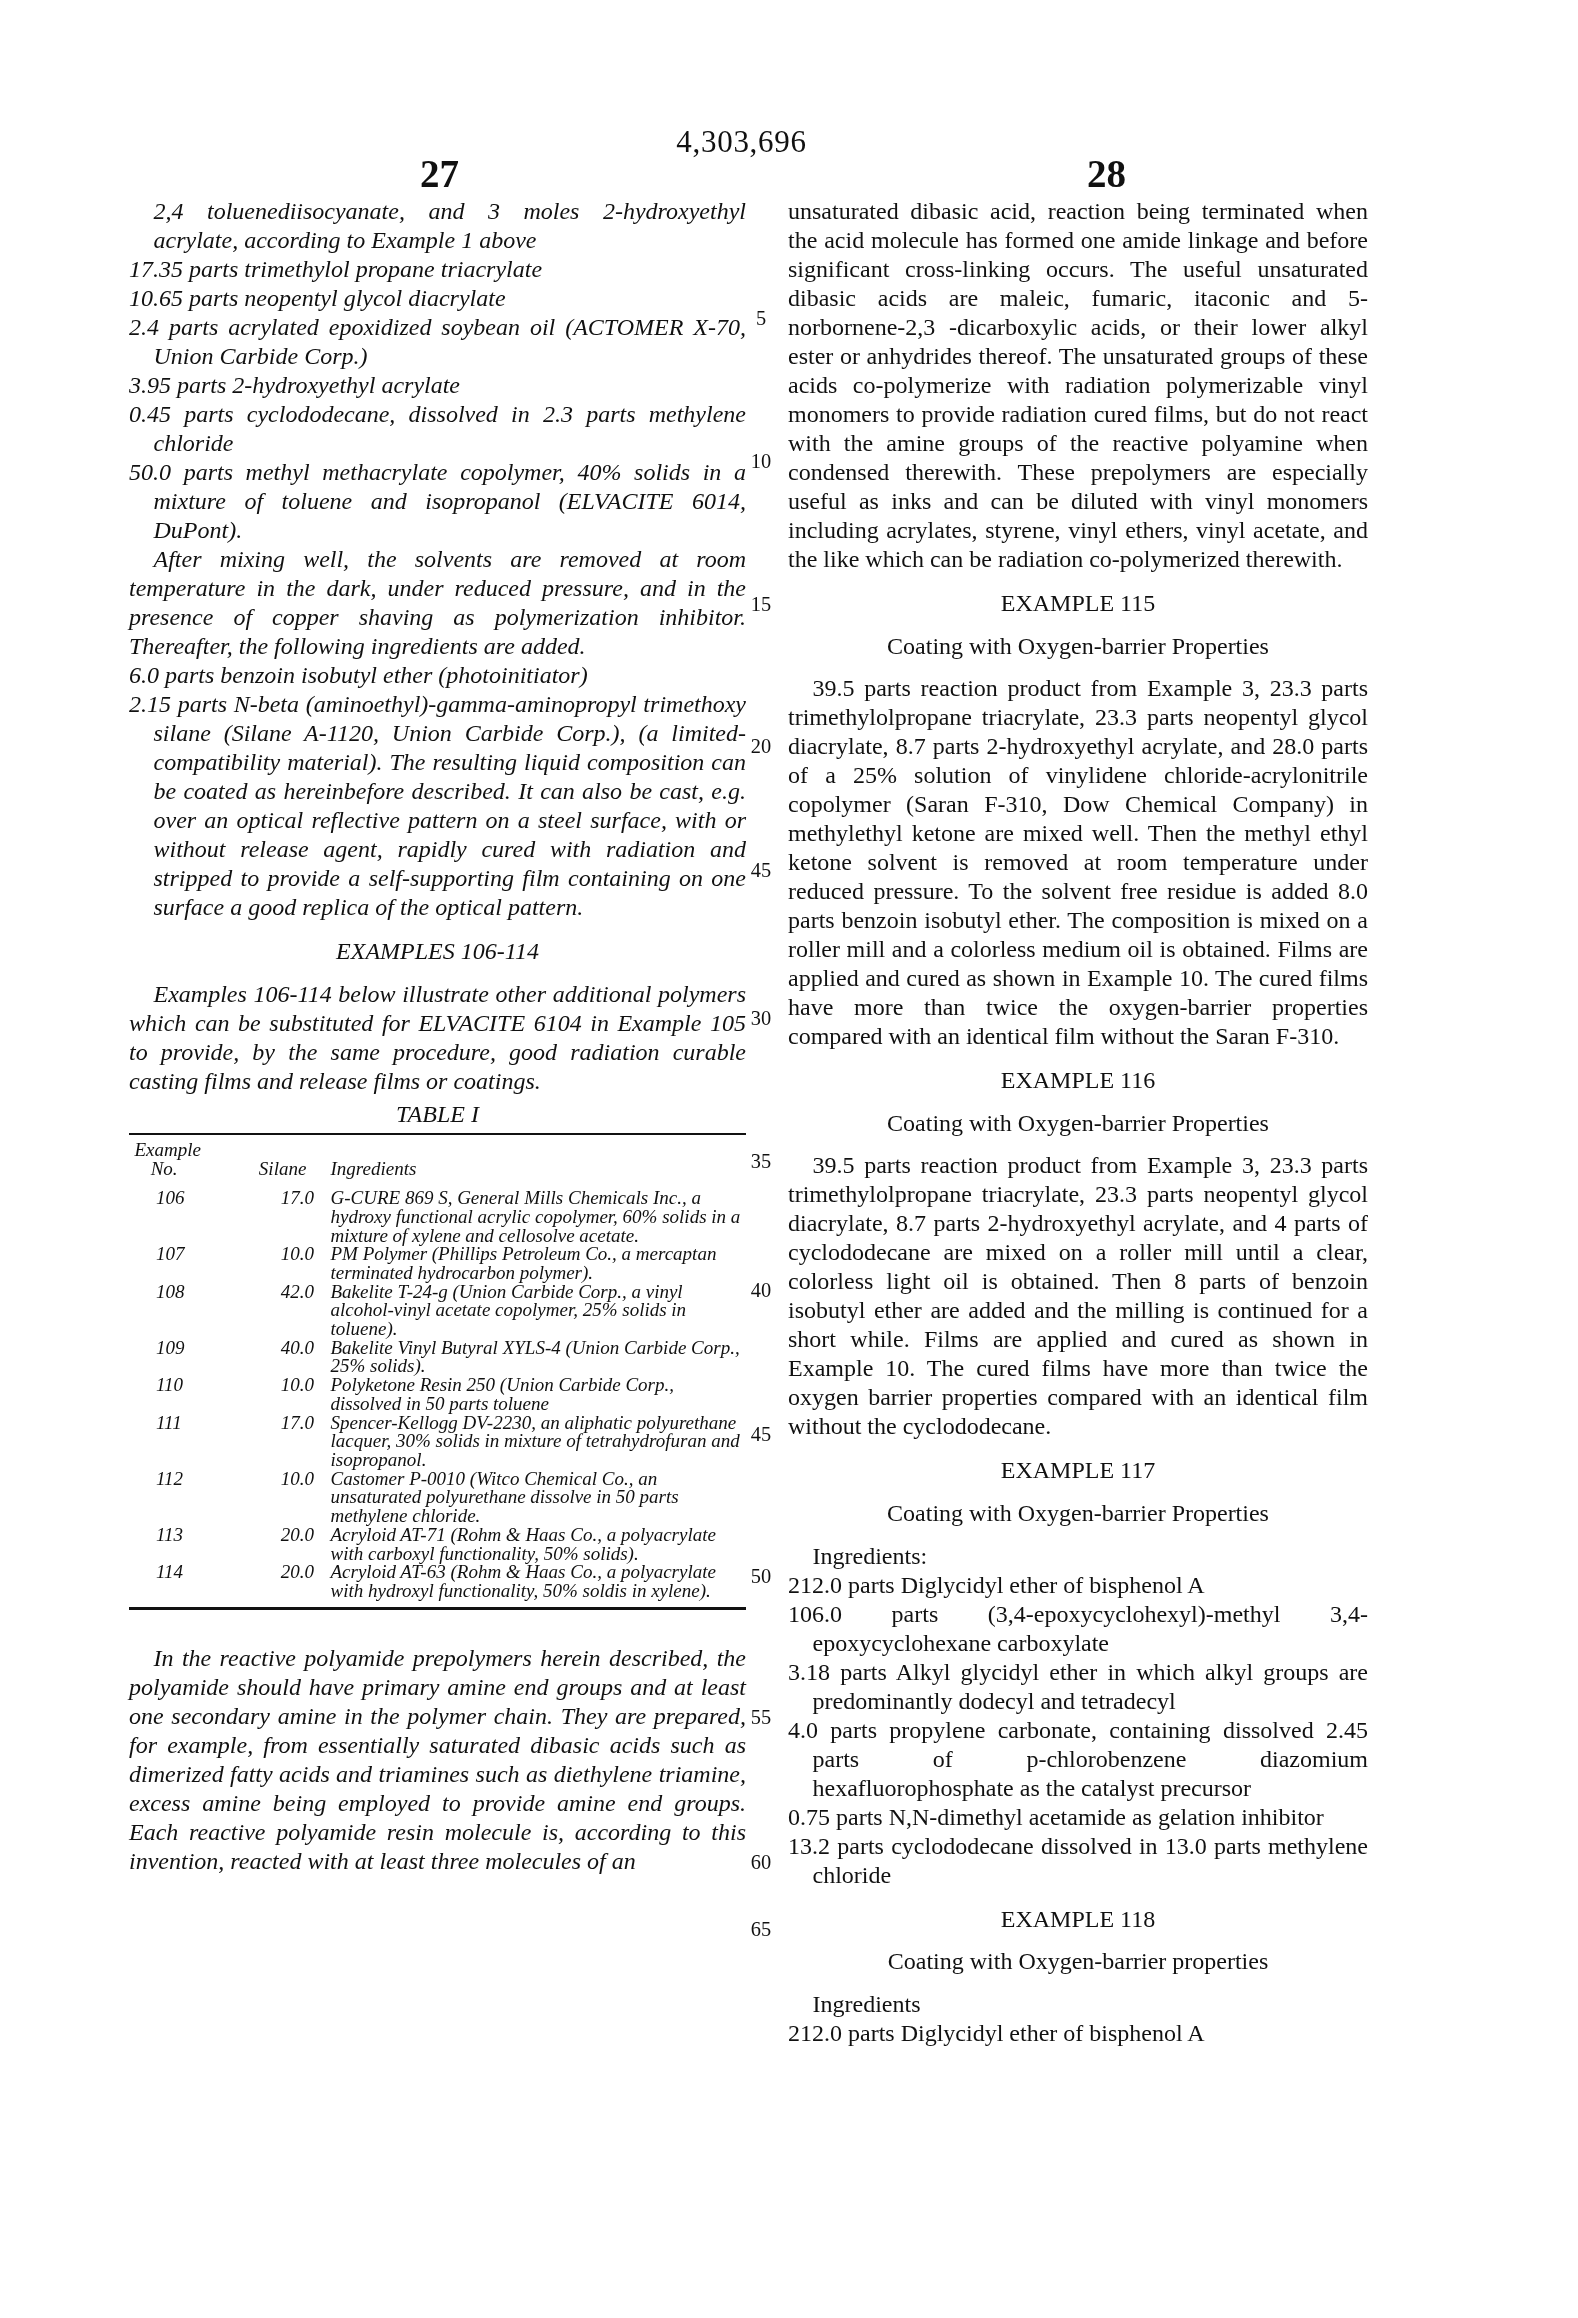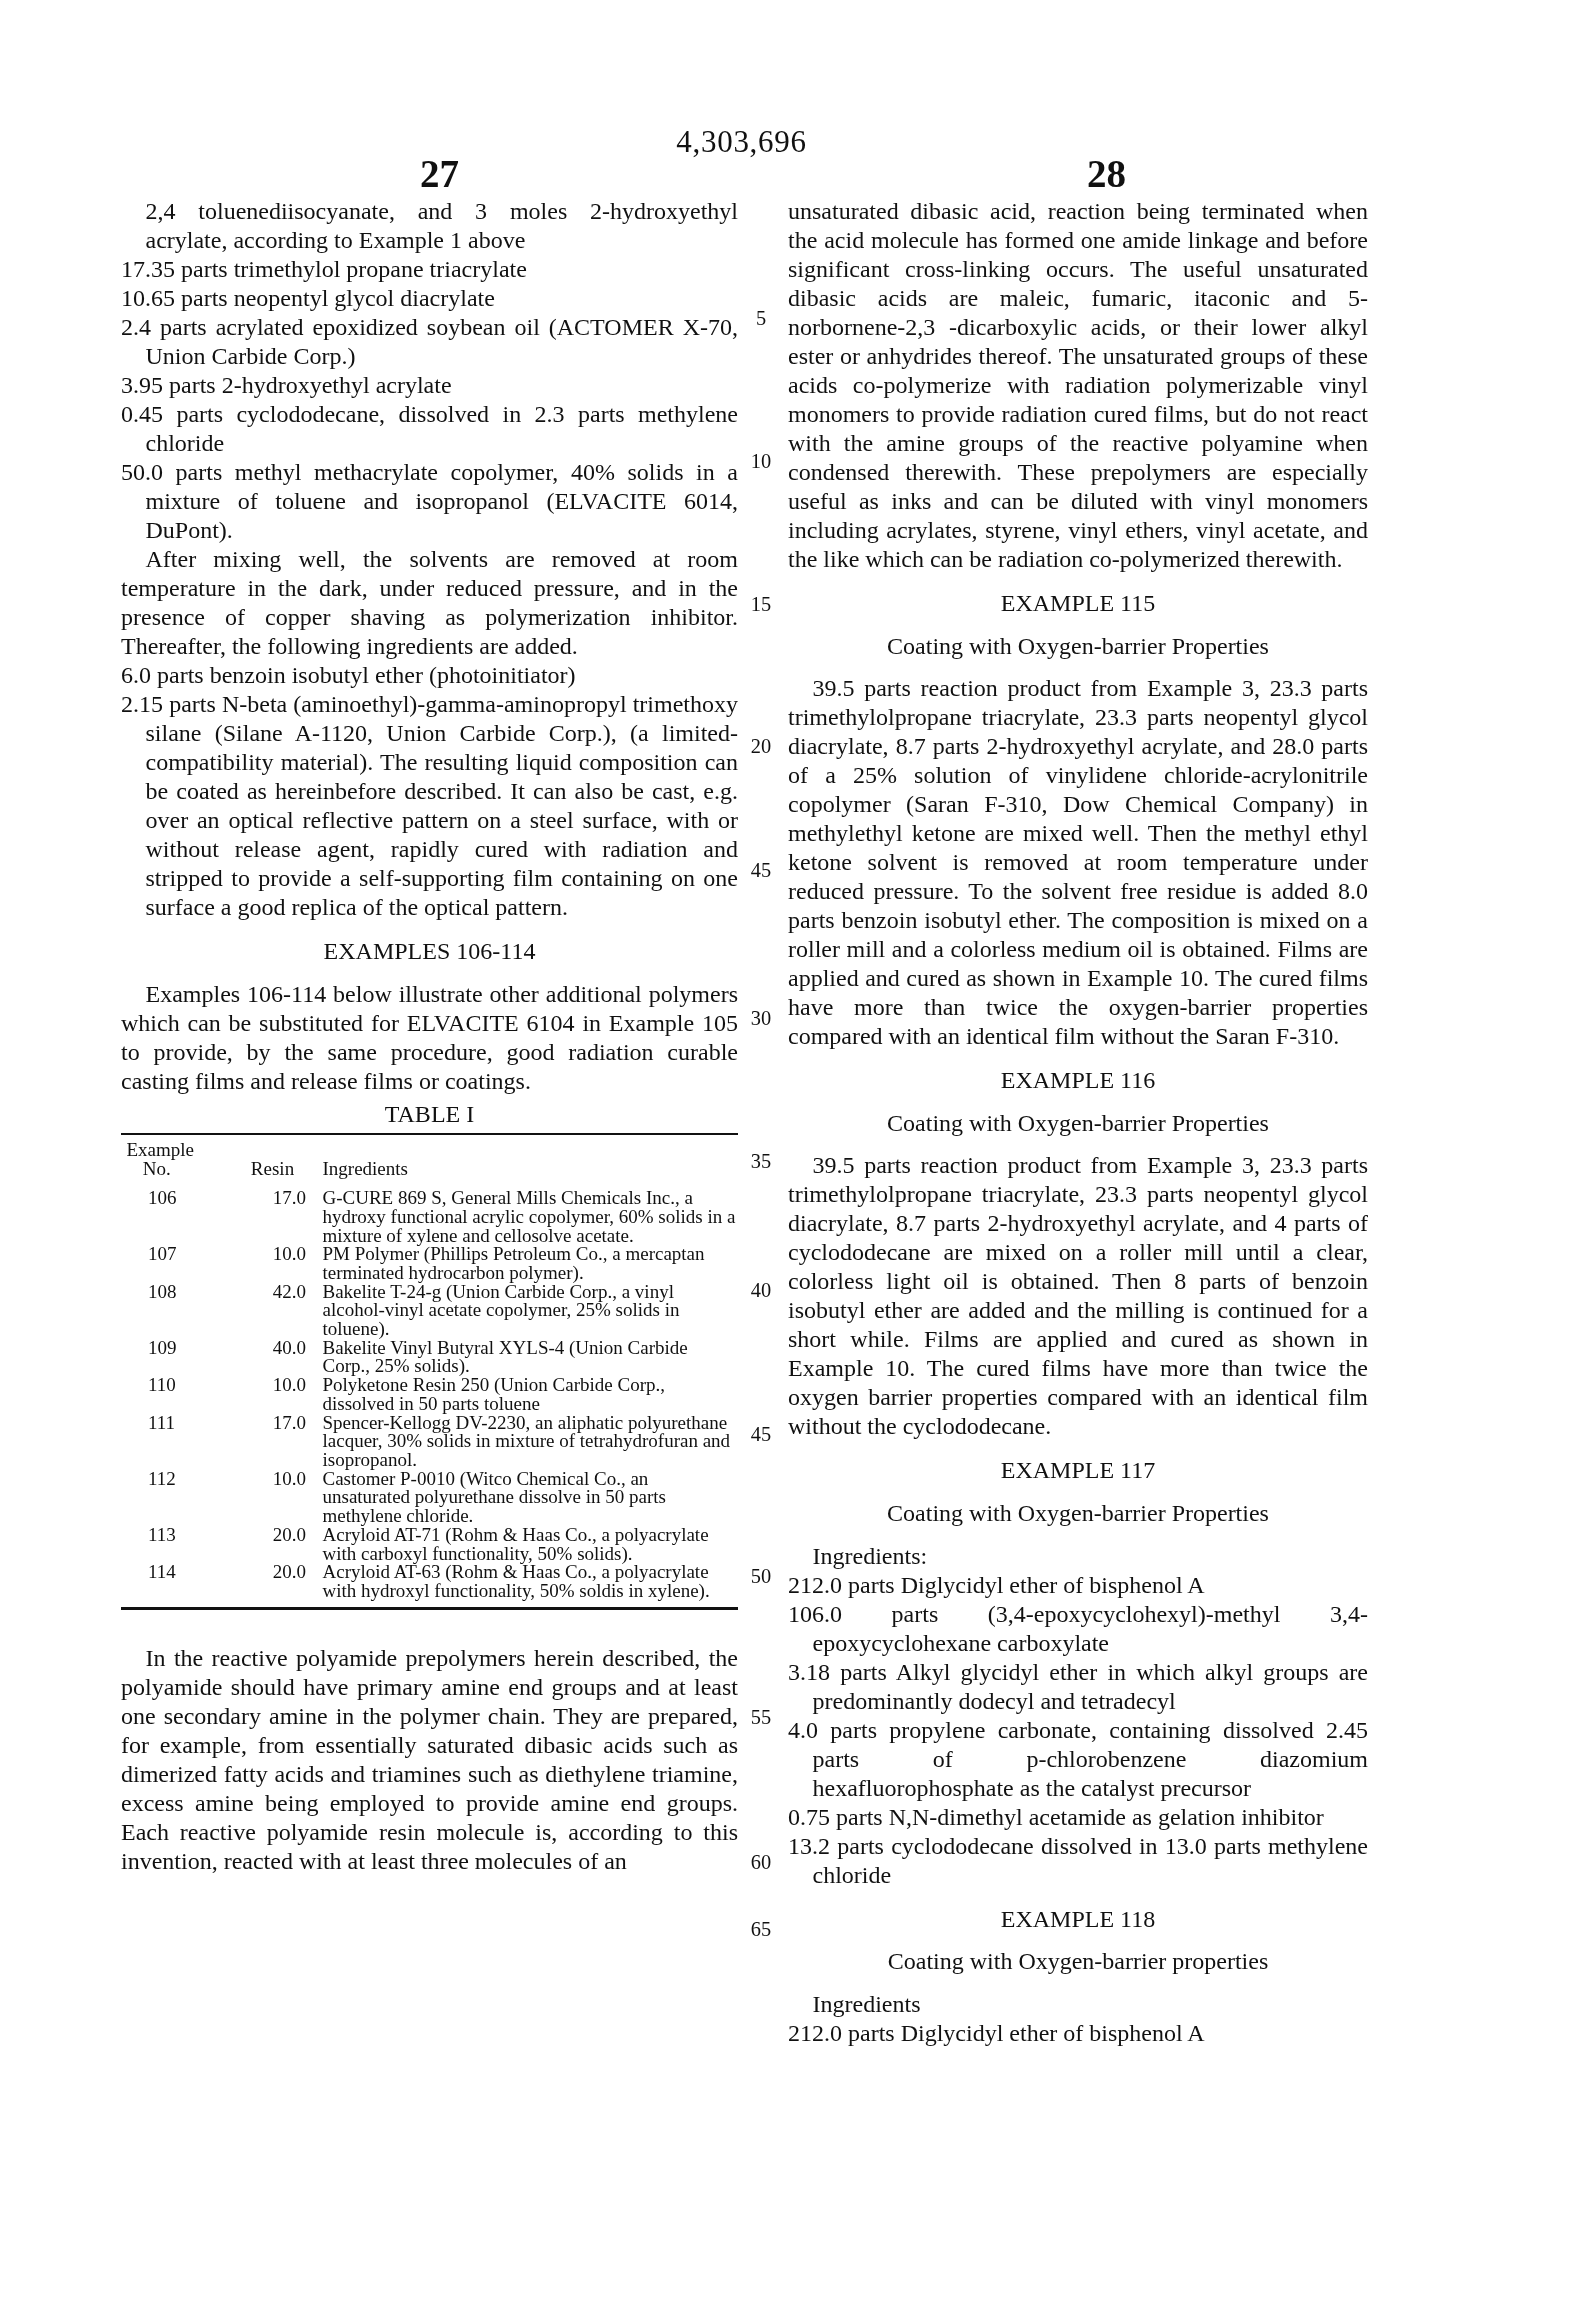--- a/index.html
+++ b/index.html
@@ -2,21 +2,21 @@
 <html style="font-size:11px"><head>
 <meta charset="utf-8">
 <style>
   html, body { margin: 0; padding: 0; background: #ffffff; }
   body { width: 1578px; height: 2319px; position: relative; overflow: hidden;
          font-family: "Liberation Serif", "DejaVu Serif", serif; color: #111; }
   .abs { position: absolute; }
   .patno { top: 124px; left: 0; width: 1483px; text-align: center; font-size: 31px; letter-spacing: 0.7px; }
   .colno { font-size: 39px; font-weight: bold; top: 151px; }
   .col { position: absolute; top: 197px; font-size: 24px; line-height: 29px; }
-  .col-left { left: 121px; width: 617px; }
+  .col-left { left: 129px; width: 617px; font-style: italic; }
   .col-right { left: 788px; width: 580px; }
   .p { margin: 0; text-align: justify; }
   .p.indent { text-indent: 24.5px; }
   .hang { padding-left: 24.5px; text-indent: -24.5px; margin: 0; text-align: justify; }
   .hang.left { text-align: left; }
   .center { text-align: center; margin: 0; }
   .head { margin: 15px 0 13.6px 0; }
   .sub { margin: 0 0 13.6px 0; }
   .indent-label { padding-left: 24.5px; margin: 0; }
   
@@ -61,21 +61,21 @@
   <div class="tbl-wrap">
     <p class="tbl-title">TABLE I</p>
     <div class="rule"></div>
     <table class="tbl">
       <thead>
         <tr>
           <th class="c-no">
             <span>Example</span><br>
             <span style="padding-left:16.3px;">No.</span>
           </th>
-          <th class="c-parts">Resin</th>
+          <th class="c-parts">Silane</th>
           <th class="c-ing">Ingredients</th>
         </tr>
       </thead>
       <tbody id="tbl-body">
           <tr>
             <td class="c-no">106</td>
             <td class="c-parts">17.0</td>
             <td class="c-ing">G-CURE 869 S, General Mills Chemicals Inc., a hydroxy functional acrylic copolymer, 60% solids in a mixture of xylene and cellosolve acetate.</td>
           </tr>
           <tr>

